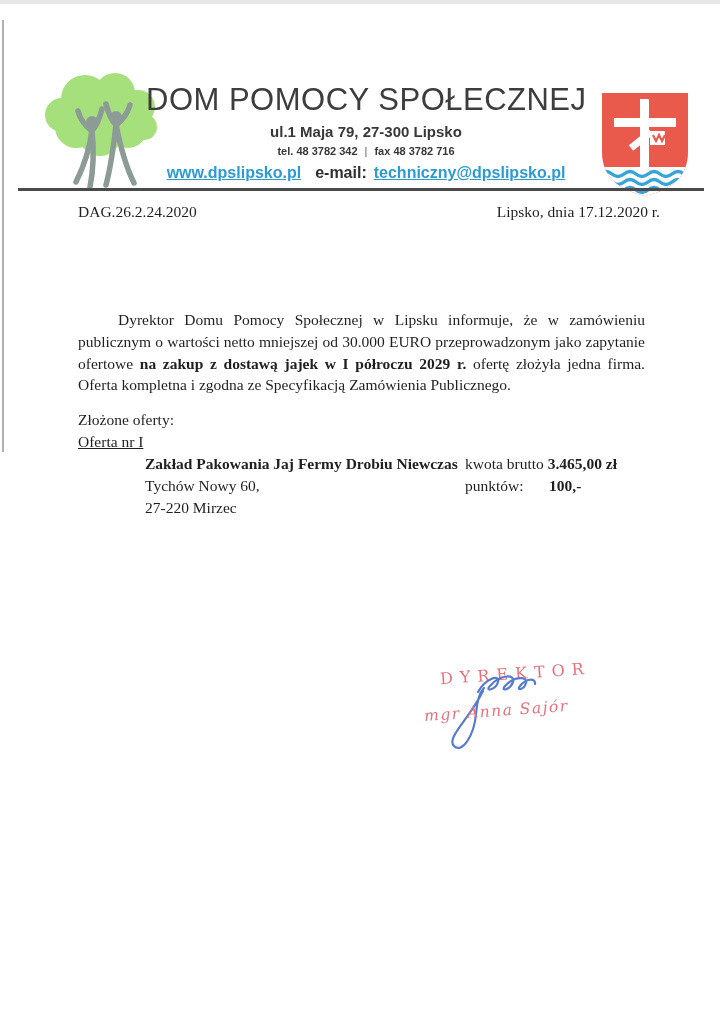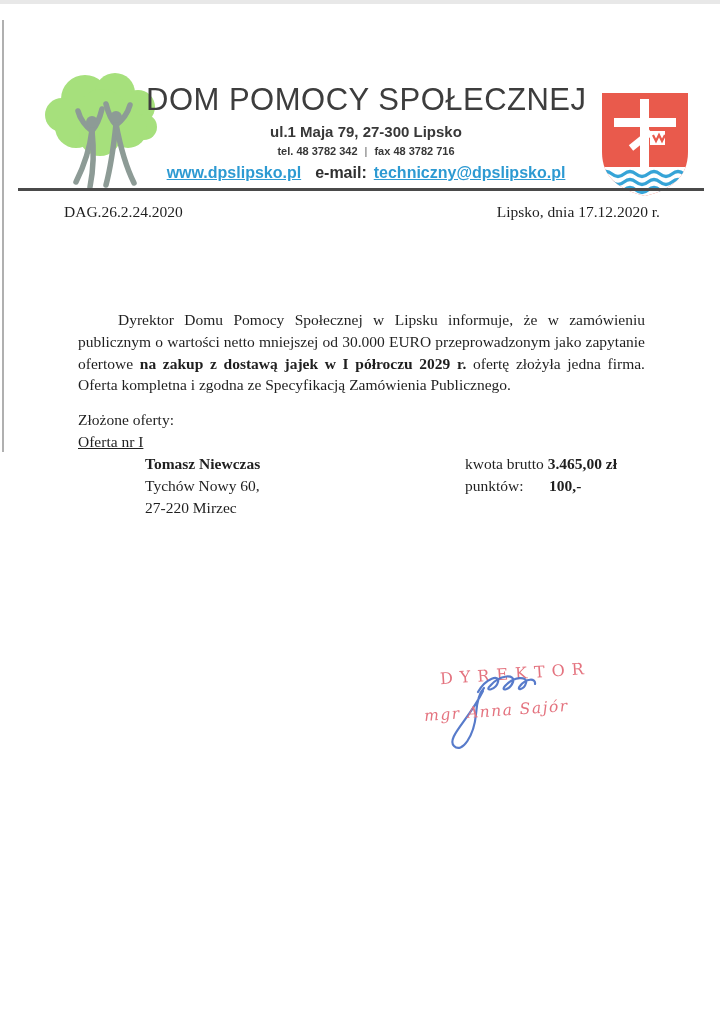--- a/index.html
+++ b/index.html
@@ -20,21 +20,21 @@
   .org-address{margin-top:5px;font-size:15px;font-weight:bold;color:#383838;}
   .org-tel{margin-top:5px;font-size:11px;font-weight:bold;color:#383838;}
   .tel-sep{padding:0 7px;font-weight:400;color:#5a5a5a;}
   .org-web{margin-top:7px;font-size:16px;font-weight:bold;color:#303030;}
   .link{color:#2d9ad2;text-decoration:underline;cursor:pointer;}
   .email-label{margin:0 7px 0 14px;}
   .header-rule{position:absolute;left:18px;top:184px;width:686px;height:0;
     border-top:3px solid #4a4a4a;}
 
   
-  .ref-row{position:absolute;top:199px;left:64px;right:60px;display:flex;
+  .ref-row{position:absolute;top:199px;left:78px;right:60px;display:flex;
     justify-content:space-between;font-size:15.5px;}
 
   
   .doc-title{position:absolute;top:264px;left:0;width:100%;margin:0;text-align:center;
     font-size:17px;font-weight:bold;letter-spacing:.2px;}
   .intro{position:absolute;top:305px;left:78px;width:567px;margin:0;
     font-size:15.5px;line-height:21.8px;text-align:justify;text-indent:40px;}
 
   .offers{position:absolute;top:405px;left:78px;width:567px;font-size:15.5px;line-height:22px;}
   .offer-number{text-decoration:underline;}
@@ -134,21 +134,21 @@
   </div>
 
 
   <p class="intro"><span>Dyrektor Domu Pomocy Społecznej w Lipsku informuje, że w zamówieniu publicznym o wartości netto mniejszej od 30.000 EURO przeprowadzonym jako zapytanie ofertowe </span><b>na zakup z dostawą jajek w I półroczu 2029 r.</b><span> ofertę złożyła jedna firma. Oferta kompletna i zgodna ze Specyfikacją Zamówienia Publicznego.</span></p>
 
   <div class="offers">
     <div>Złożone oferty:</div>
     <div><span class="offer-number">Oferta nr I</span></div>
     <div class="offer-details">
       <div class="offer-left">
-        <div class="bold">Tomasz Niewczas</div>
+        <div class="bold">Zakład Pakowania Jaj Fermy Drobiu Niewczas</div>
         <div>Tychów Nowy 60,</div>
         <div>27-220 Mirzec</div>
       </div>
       <div class="offer-right">
         <div><span>kwota brutto </span><b>3.465,00 zł</b></div>
         <div><span class="pts-label">punktów:</span><b>100,-</b></div>
       </div>
     </div>
   </div>
 

